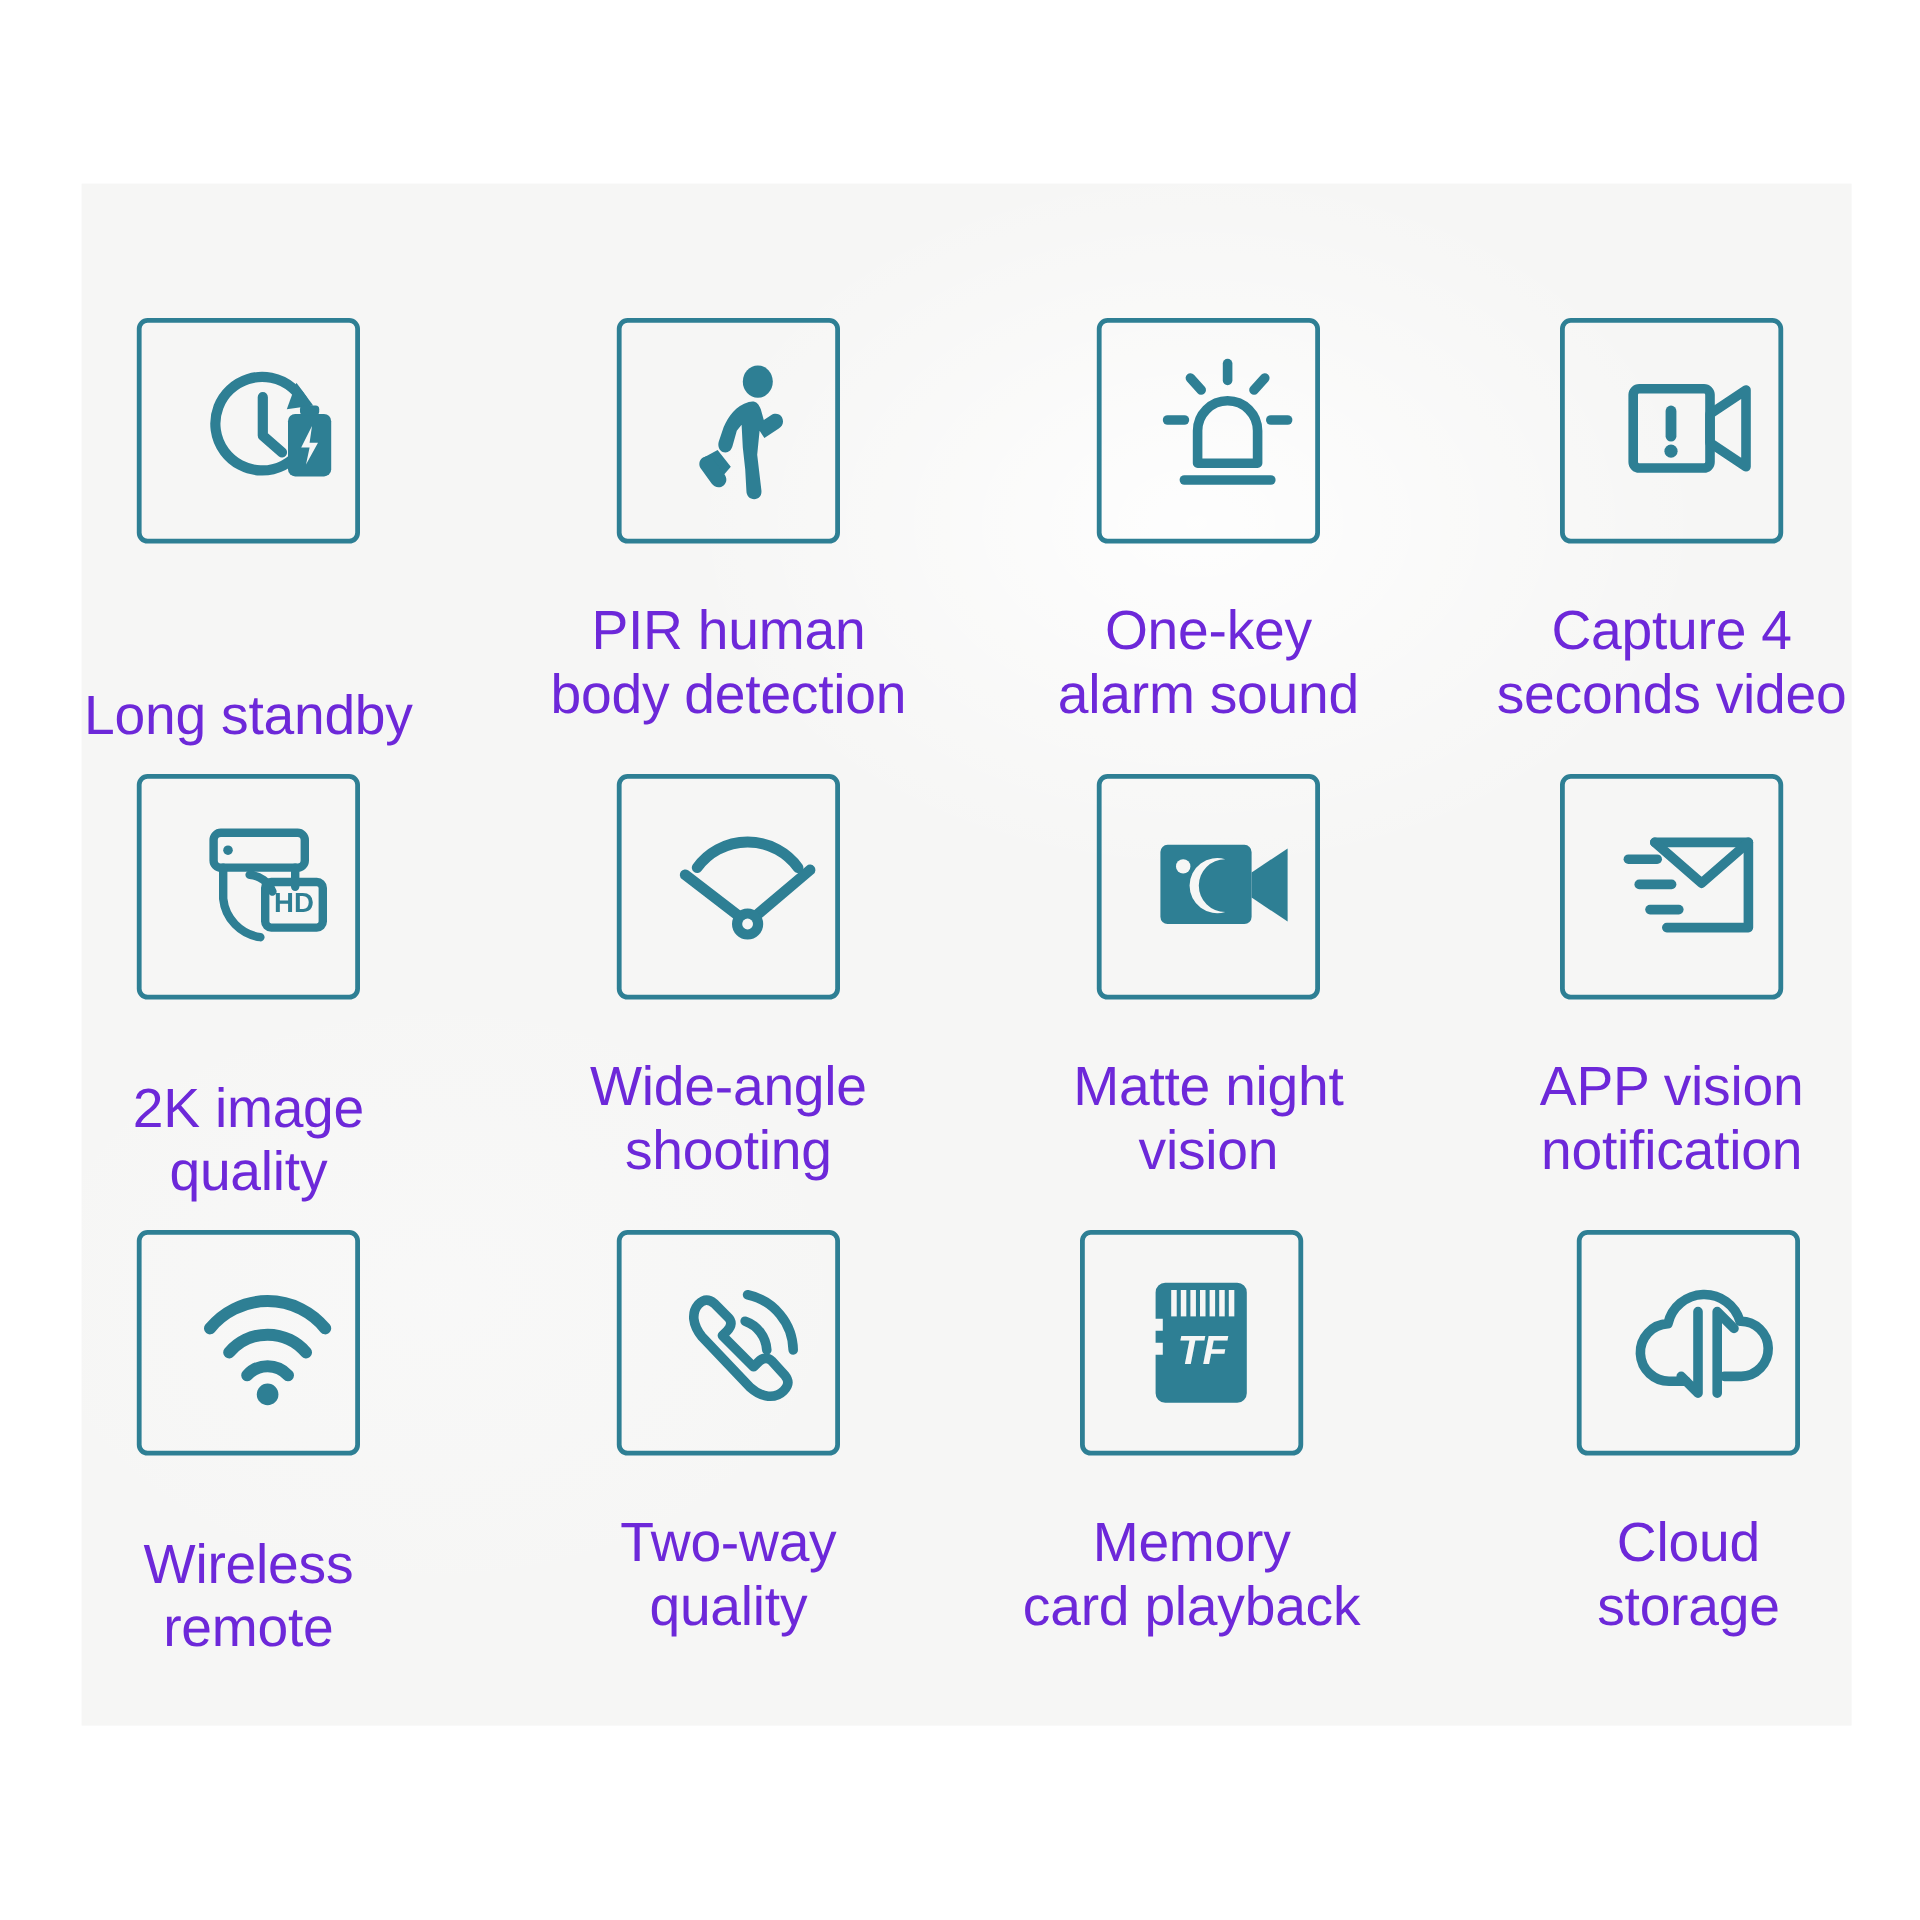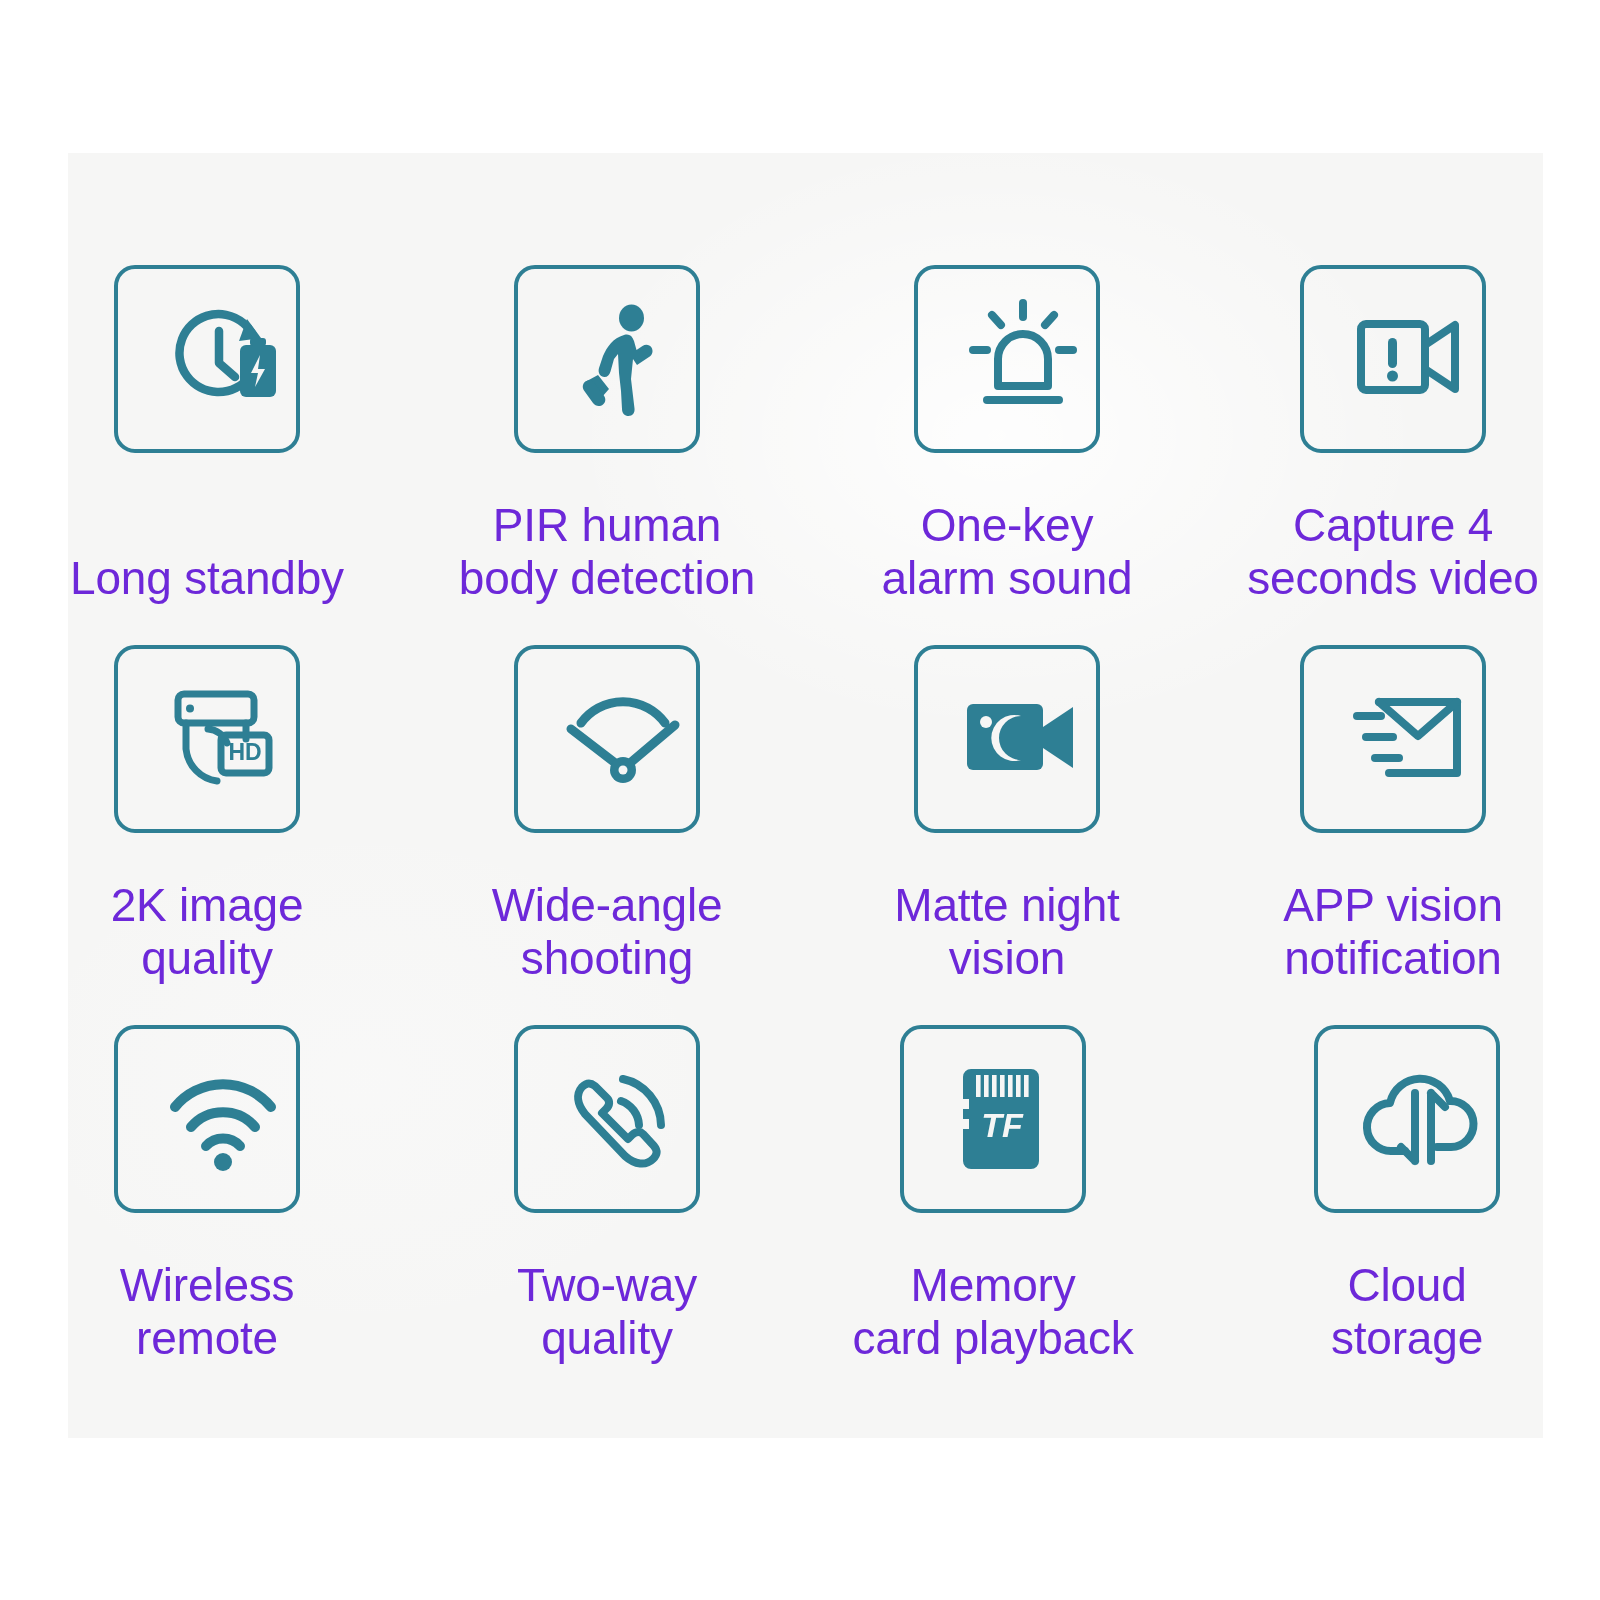--- a/index.html
+++ b/index.html
@@ -60,21 +60,21 @@
     position: relative;
     display: flex;
     flex-direction: column;
     align-items: center;
   }
 
   .tile {
     width: 186px;
     height: 188px;
     border: 4px solid #2e7f94;
-    border-radius: 21px;
+    border-radius: 9px;
     box-sizing: border-box;
     display: flex;
     align-items: center;
     justify-content: center;
     background: transparent;
     padding-left: 32px;
   }
 
   .tile svg {
     display: block;
@@ -90,21 +90,21 @@
     letter-spacing: -0.2px;
     width: 400px;
   }
 
   
   .cell.one-line .label {
     margin-top: 99px;
   }
 
   
-  .col-0 { transform: translateX(-3px); }
+  .col-0 { transform: translateX(-3px); gap: 18px; }
   .col-1 { transform: translateX(-3px); }
   .col-2 { transform: translateX(-3px); align-items: center; }
   .col-3 { transform: translateX(-17px); }
 </style>
 </head>
 <body>
 
 <div id="root">
 
   <div id="panel"></div>

